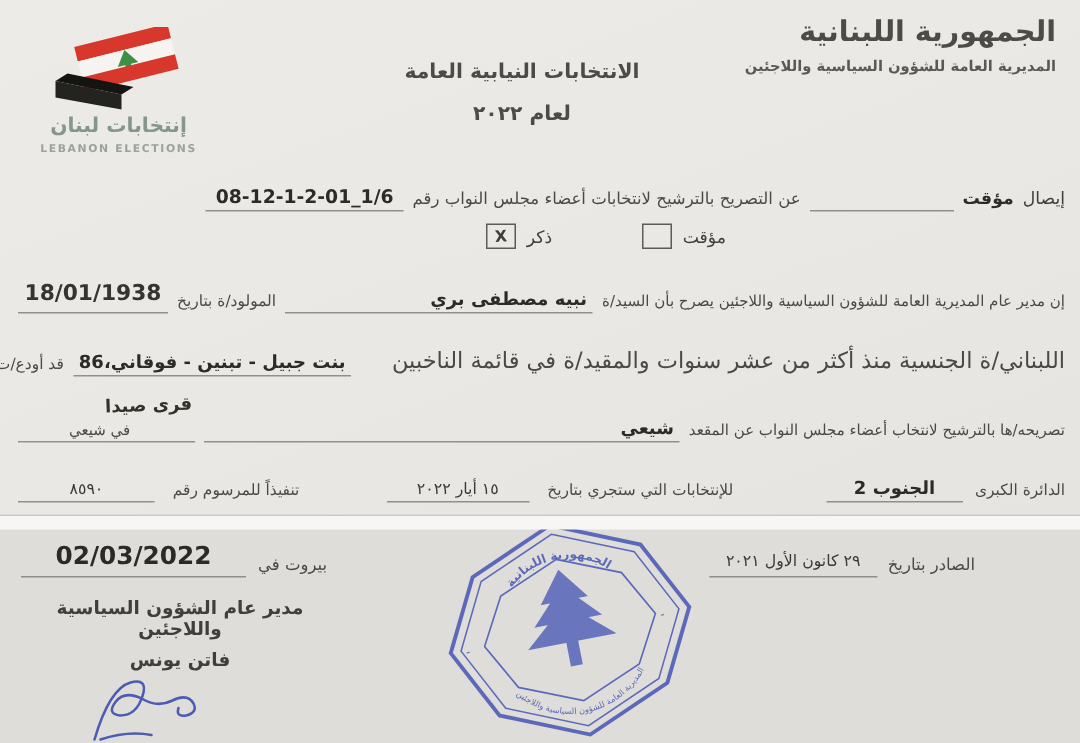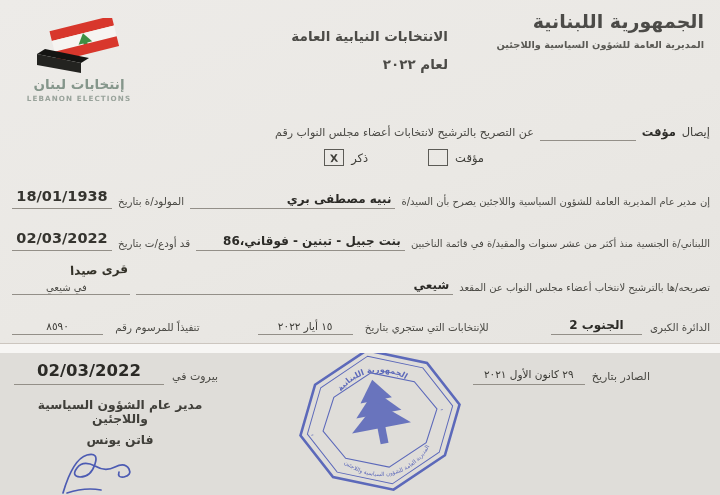--- a/index.html
+++ b/index.html
@@ -11,21 +11,21 @@
   .page{
     position:relative;width:720px;height:353px;
     background:linear-gradient(160deg,#edebe8 0%,#eae8e4 55%,#e6e4e0 100%);
     color:#45443f;
   }
   
   .gov{position:absolute;top:10px;right:16px;text-align:right;}
   .gov .l1{font-size:19px;font-weight:700;color:#4c4b48;letter-spacing:0;}
   .gov .l2{font-size:15.5px;font-weight:700;color:#504f4b;margin-top:7px;}
   .gov .l3{font-size:9.8px;font-weight:700;color:#5a5954;margin-top:7px;}
-  .title{position:absolute;top:28px;left:248px;width:200px;}
+  .title{position:absolute;top:40px;left:248px;width:200px;text-align:center;}
   .title .t1{font-size:13.5px;font-weight:700;color:#4c4b47;}
   .title .t2{font-size:13.5px;font-weight:700;color:#4c4b47;margin-top:12px;}
   
   .logo{position:absolute;top:18px;left:24px;width:110px;text-align:center;}
   .logo .ar{font-size:13.5px;font-weight:700;color:#85968b;margin-top:-2px;}
   .logo .en{font-size:7.2px;font-weight:700;letter-spacing:1.1px;color:#99a39b;margin-top:2px;}
   
   .row{position:absolute;right:10px;display:flex;align-items:flex-end;gap:6px;}
   .lbl{font-size:10.3px;color:#4a4944;white-space:nowrap;padding-bottom:2px;}
   .lbl.big{font-size:11.5px;color:#3f3e39;}
@@ -84,20 +84,23 @@
     </svg>
     <div class="ar">إنتخابات لبنان</div>
     <div class="en">LEBANON ELECTIONS</div>
   </div>
 
   <div class="row" style="top:120px;left:12px;">
     <span class="lbl big">إيصال</span>
     <span class="lbl big" style="font-weight:700;color:#2d2c28;">مؤقت</span>
     <span class="ub" style="width:96px;"></span>
     <span class="lbl" style="font-size:11px;">عن التصريح بالترشيح لانتخابات أعضاء مجلس النواب رقم</span>
+    <span class="ub" style="width:132px;">
+        <span class="bv num" style="font-size:12.5px;">08-12-1-2-01_1/6</span>
+      </span>
   </div>
 
   <div class="row" style="top:149px;right:236px;left:auto;gap:7px;">
     <span class="lbl big">مؤقت</span>
     <span class="cbx"></span>
     <span style="width:46px;"></span>
     <span class="lbl big">ذكر</span>
     <span class="cbx">
         <span class="mark">X</span>
       </span>
@@ -108,21 +111,21 @@
     <span class="ub rt" style="flex:1;">
         <span class="bv">نبيه مصطفى بري</span>
       </span>
     <span class="lbl">المولود/ة بتاريخ</span>
     <span class="ub" style="width:100px;height:26px;">
         <span class="raised num">18/01/1938</span>
       </span>
   </div>
 
   <div class="row" style="top:224px;left:12px;">
-    <span class="lbl" style="font-size:10px;">اللبناني/ة الجنسية منذ أكثر من عشر سنوات والمقيد/ة في قائمة الناخبين</span>
+    <span class="lbl" style="font-size:15px;margin-left:21px;">اللبناني/ة الجنسية منذ أكثر من عشر سنوات والمقيد/ة في قائمة الناخبين</span>
     <span class="ub rt" style="flex:1;">
         <span class="bv">بنت جبيل - تبنين - فوقاني،86</span>
       </span>
     <span class="lbl">قد أودع/ت بتاريخ</span>
     <span class="ub" style="width:100px;height:26px;">
         <span class="raised num">02/03/2022</span>
       </span>
   </div>
 
   <div class="row" style="top:266px;left:12px;">

